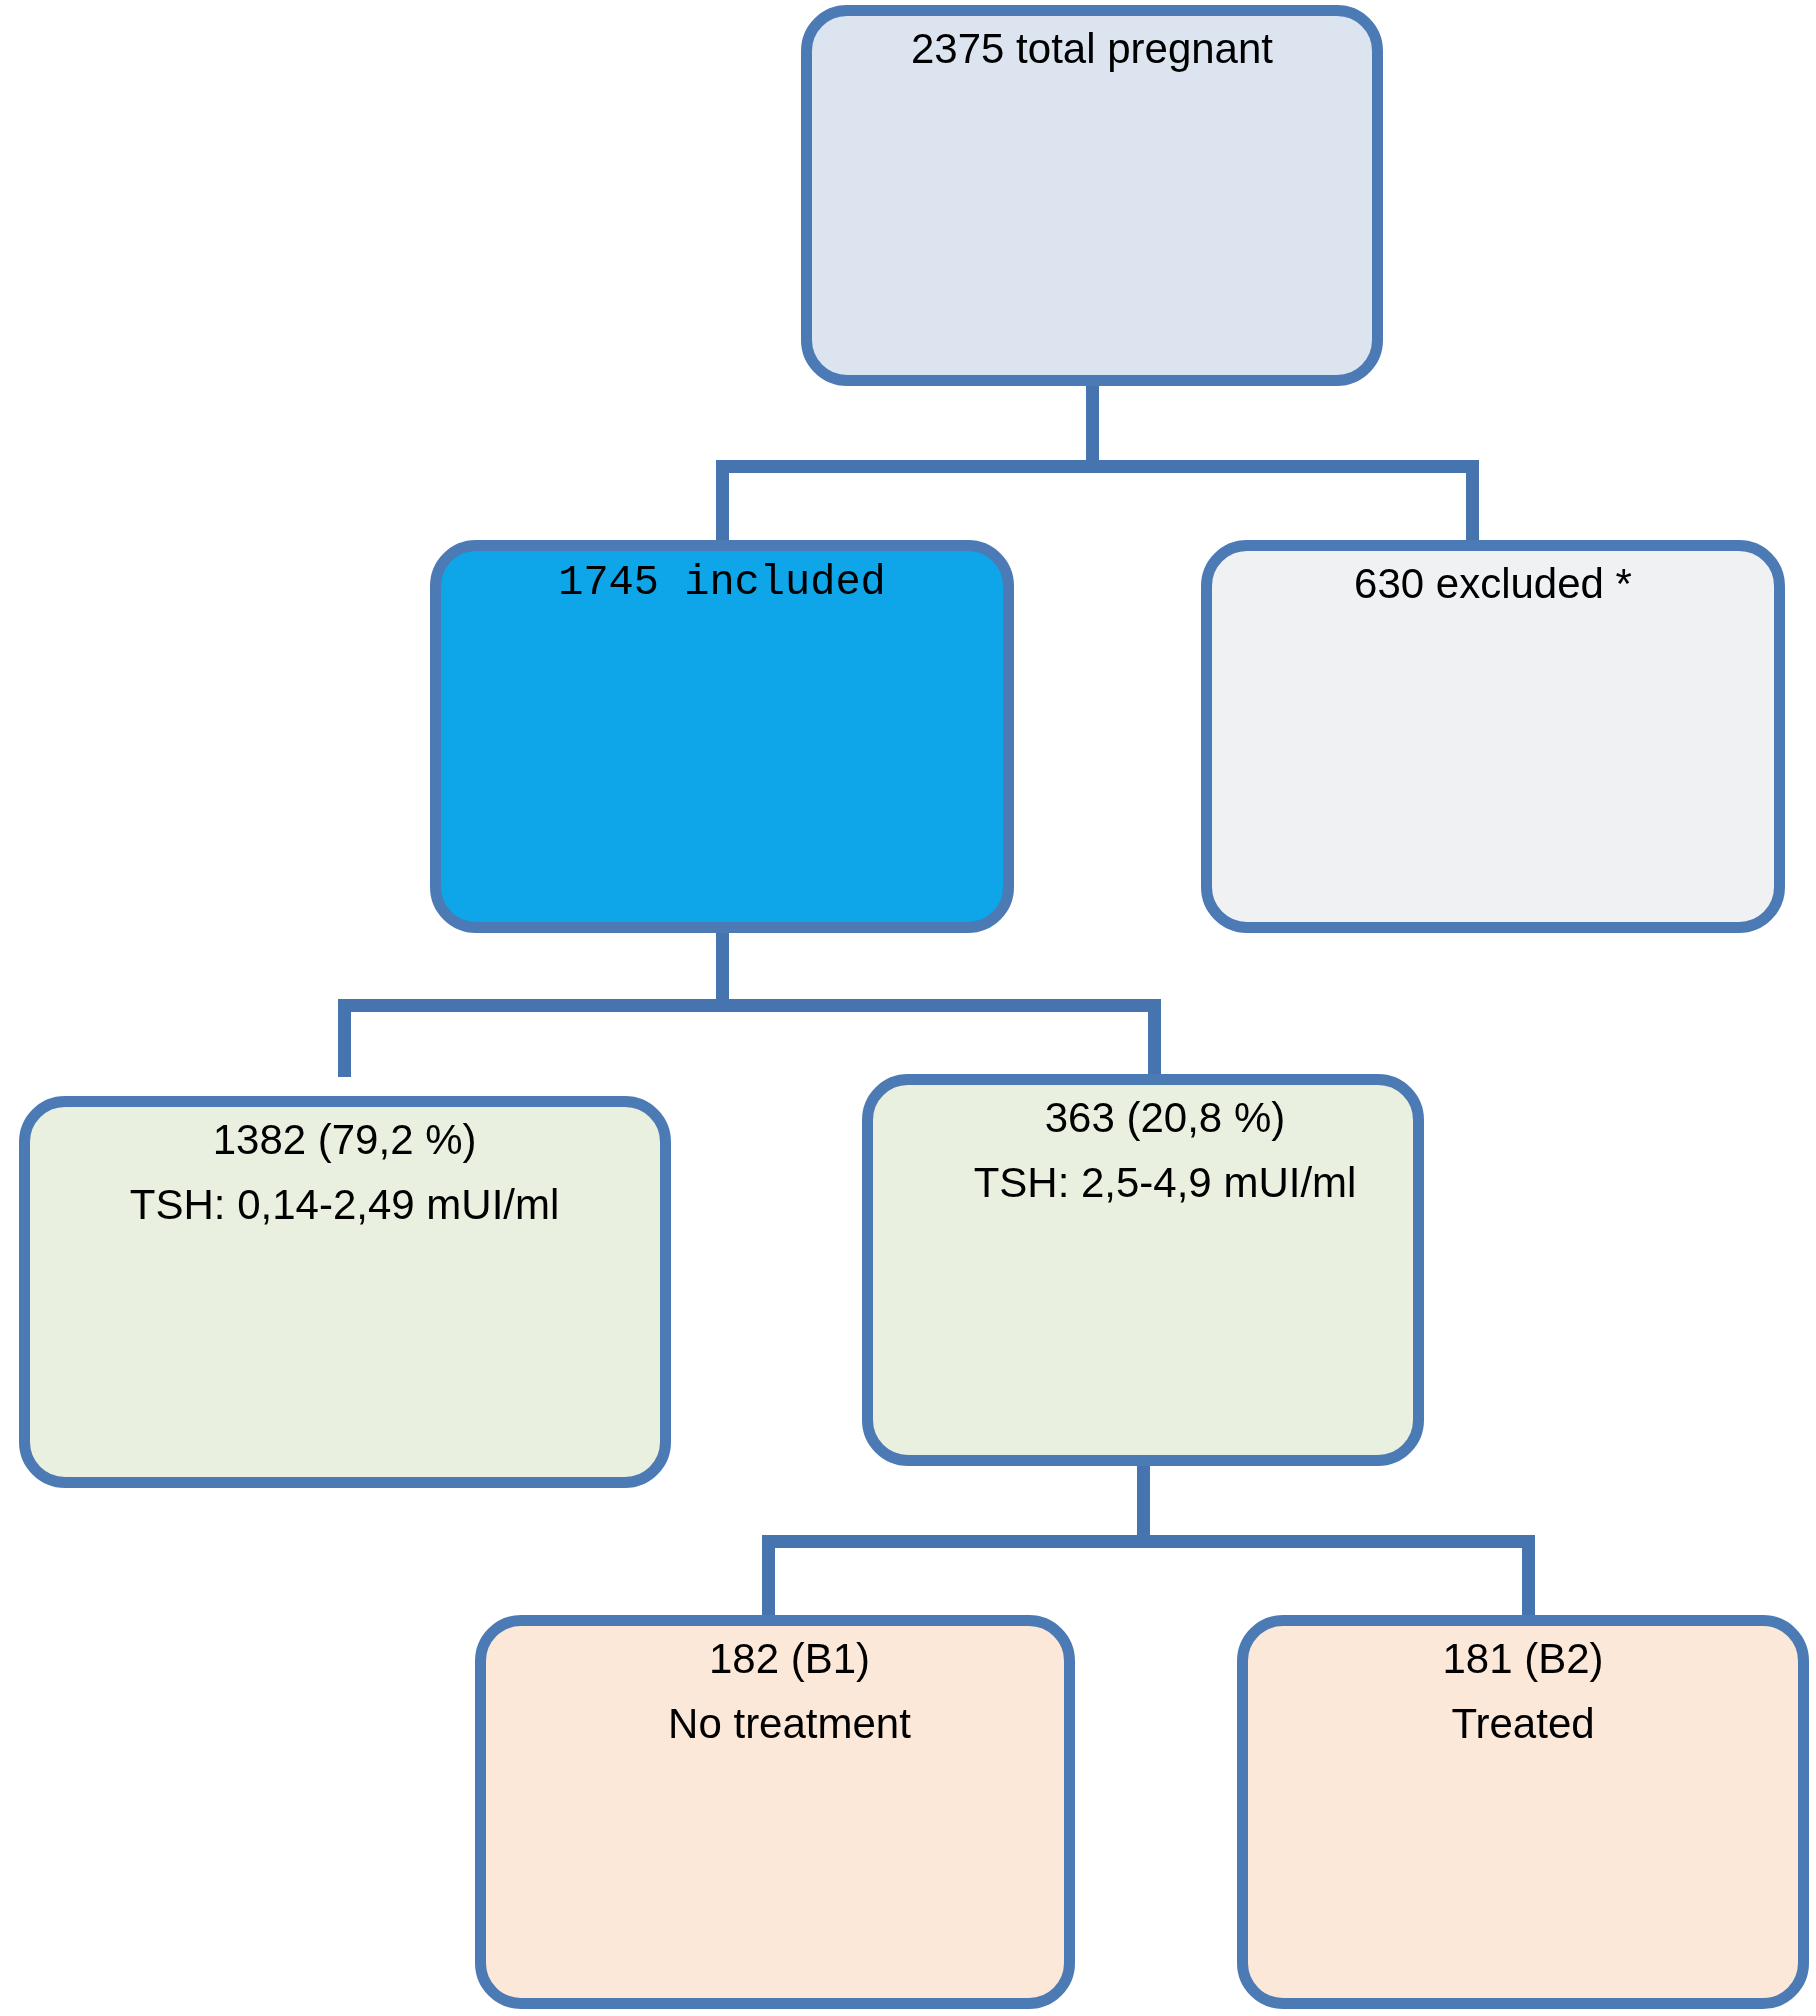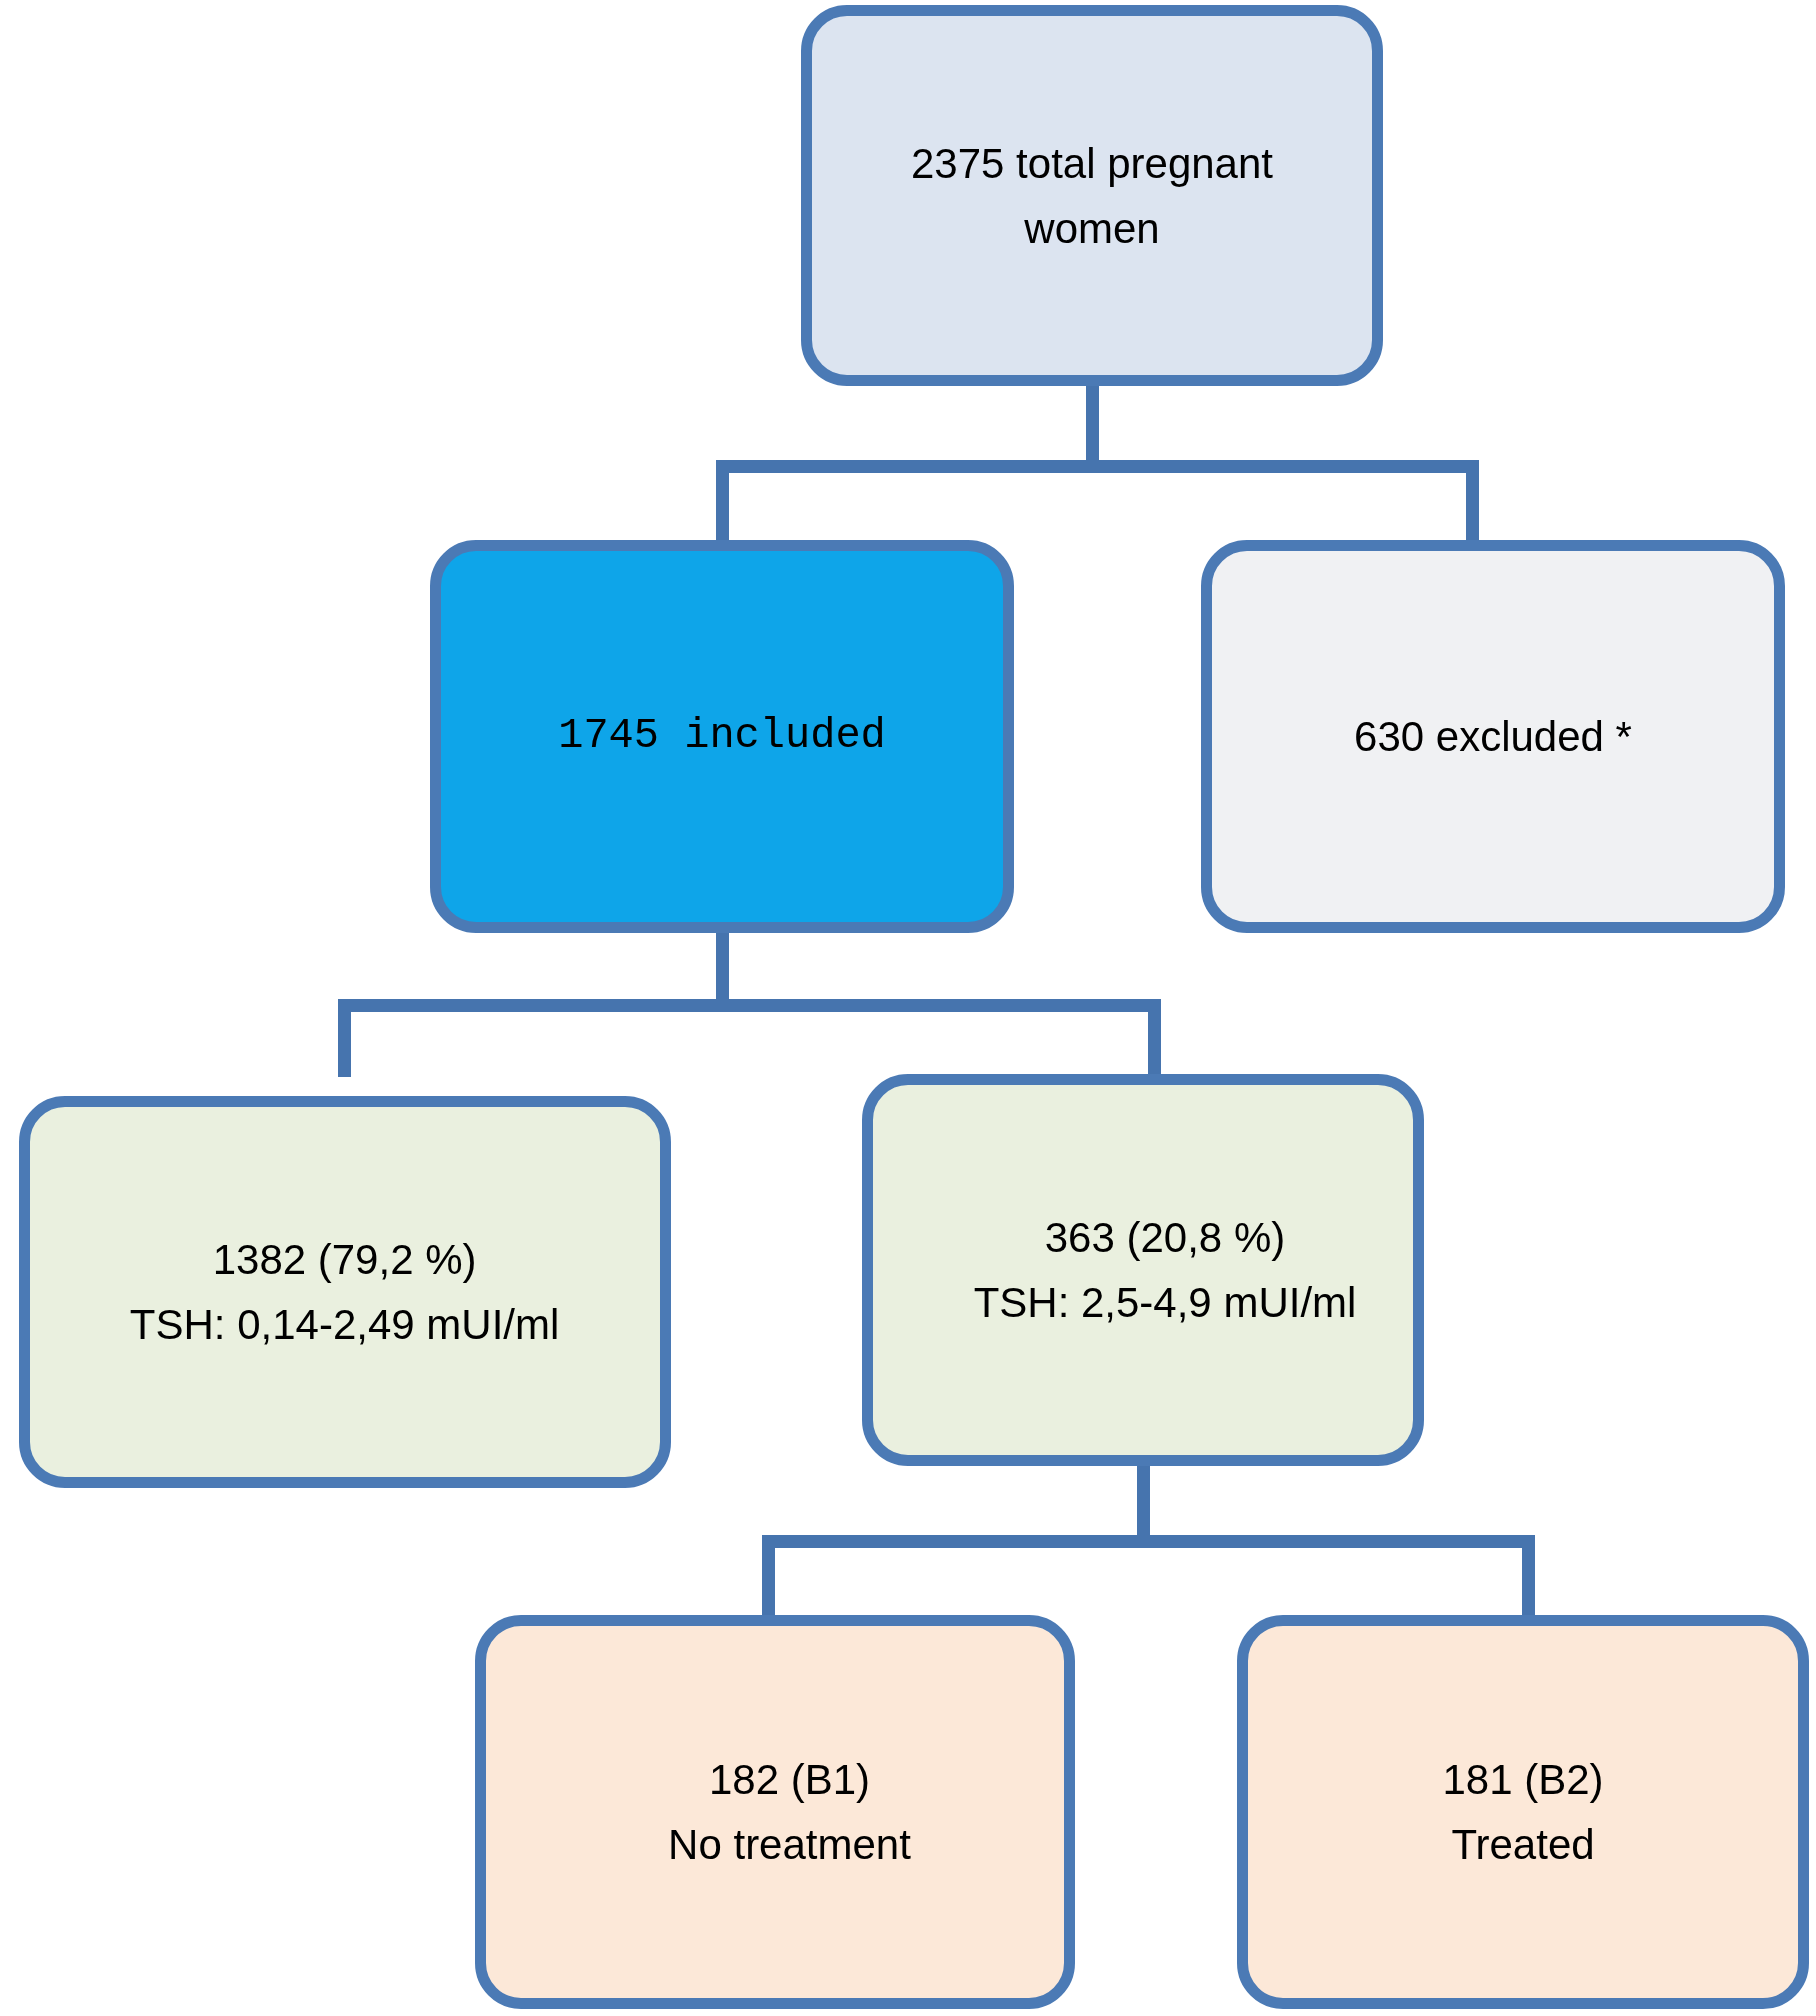--- a/index.html
+++ b/index.html
@@ -24,21 +24,20 @@
   }
   
   .node {
     position: absolute;
     box-sizing: border-box;
     border: 11.8px solid;
     border-radius: 46px;
     display: flex;
     flex-direction: column;
     align-items: center;
-    justify-content: center;
     text-align: center;
   }
   .label {
     font-size: 42px;
     line-height: 65px;
     color: #000;
     white-space: nowrap;
   }
   .line { display: block; }
 
@@ -83,21 +82,20 @@
   <div class="seg c2-dropr" style="background: rgb(70, 116, 174);"></div>
 
   <div class="seg c3-stub" style="background: rgb(70, 116, 174);"></div>
   <div class="seg c3-bar" style="background: rgb(70, 116, 174);"></div>
   <div class="seg c3-dropl" style="background: rgb(70, 116, 174);"></div>
   <div class="seg c3-dropr" style="background: rgb(70, 116, 174);"></div>
 
   <div class="node node-total" style="background: rgb(220, 228, 240); border-color: rgb(75, 122, 181);">
     <div class="label" style="color: rgb(0, 0, 0);">
       <span class="line">2375 total pregnant</span>
-      <span class="line">women</span>
     </div>
   </div>
 
   <div class="node node-included" style="background: #0ea5e9; border-color: rgb(75, 122, 181); font-family: Liberation Mono, monospace;">
     <div class="label" style="color: rgb(0, 0, 0);">
       <span class="line">1745 included</span>
     </div>
   </div>
 
   <div class="node node-excluded" style="background: rgb(240, 241, 243); border-color: rgb(75, 122, 181);">

